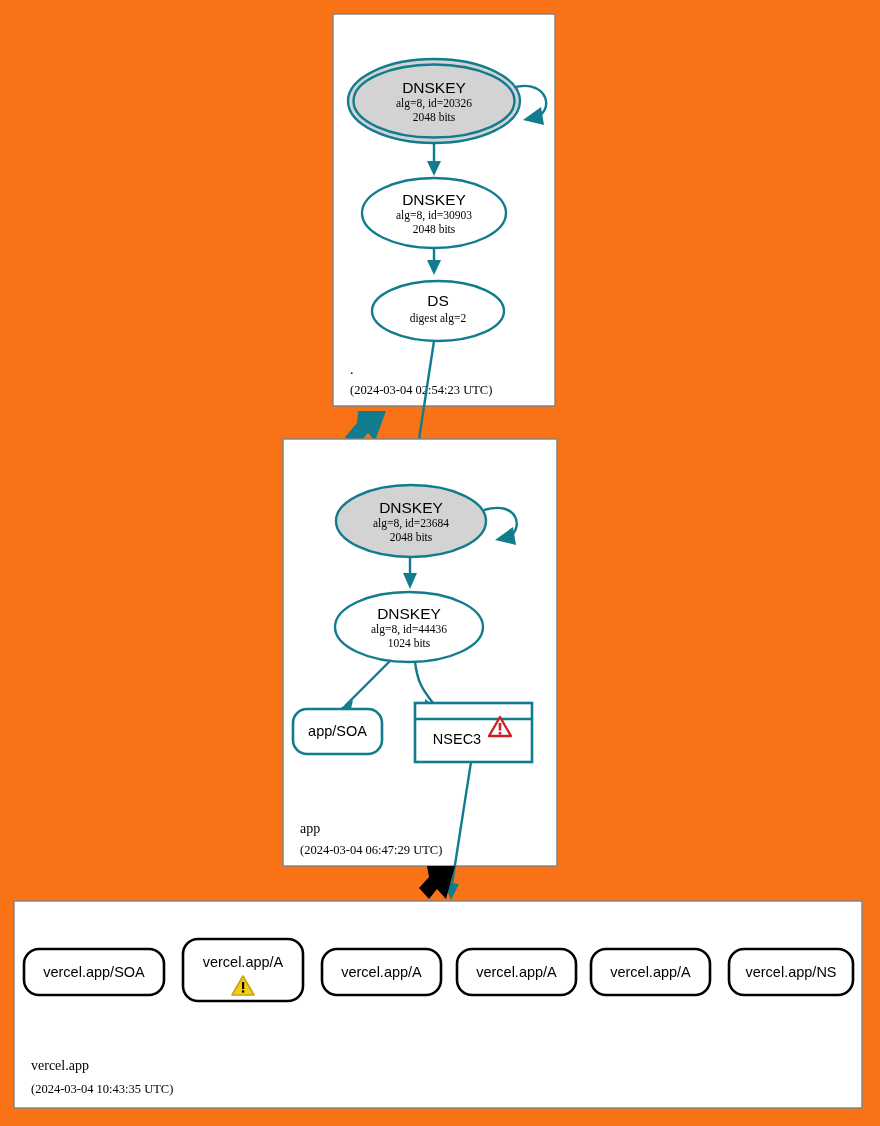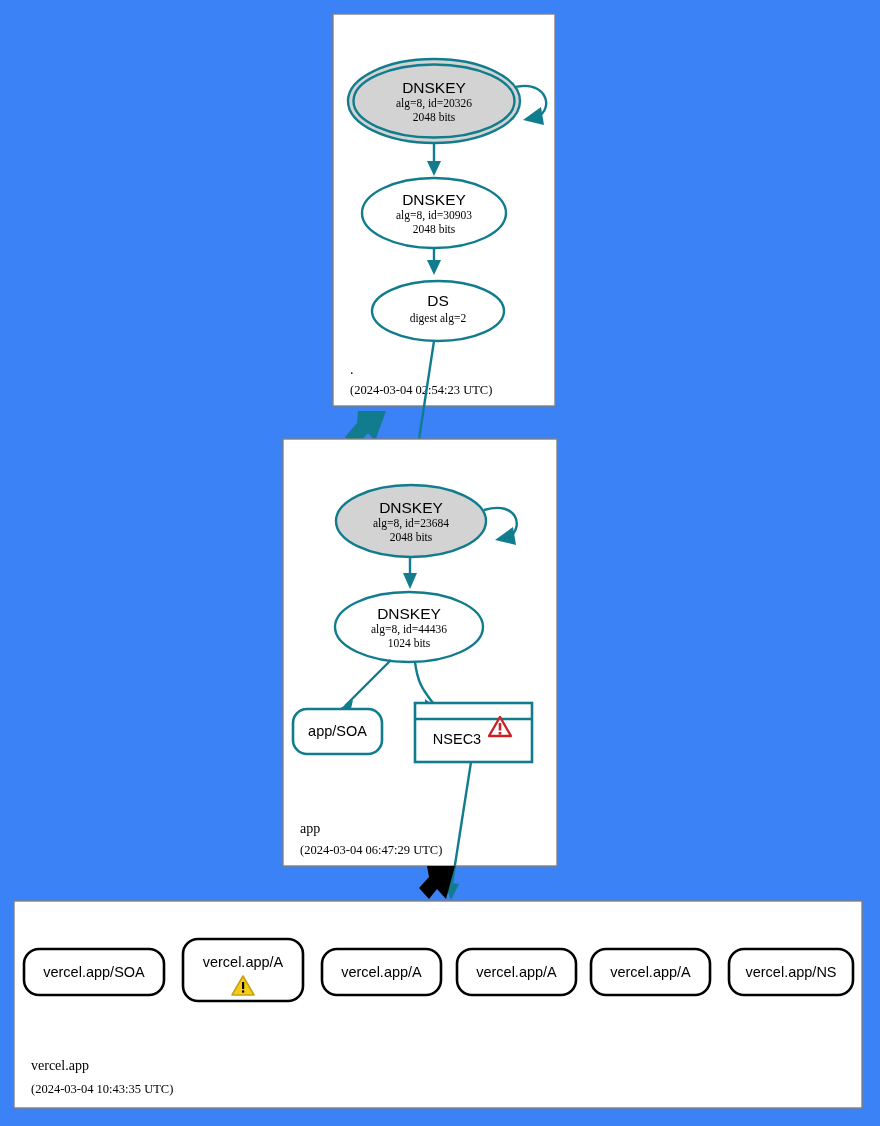--- a/index.html
+++ b/index.html
@@ -7,21 +7,21 @@
     padding: 0;
     background: #ffffff;
   }
   body {
     font-family: "Liberation Sans", sans-serif;
   }
   #canvas {
     position: relative;
     width: 880px;
     height: 1126px;
-    background: #3b82f6;
+    background: #f97316;
     overflow: hidden;
   }
   svg#diagram {
     position: absolute;
     left: 0;
     top: 0;
     width: 880px;
     height: 1126px;
   }
   .zone-box {

